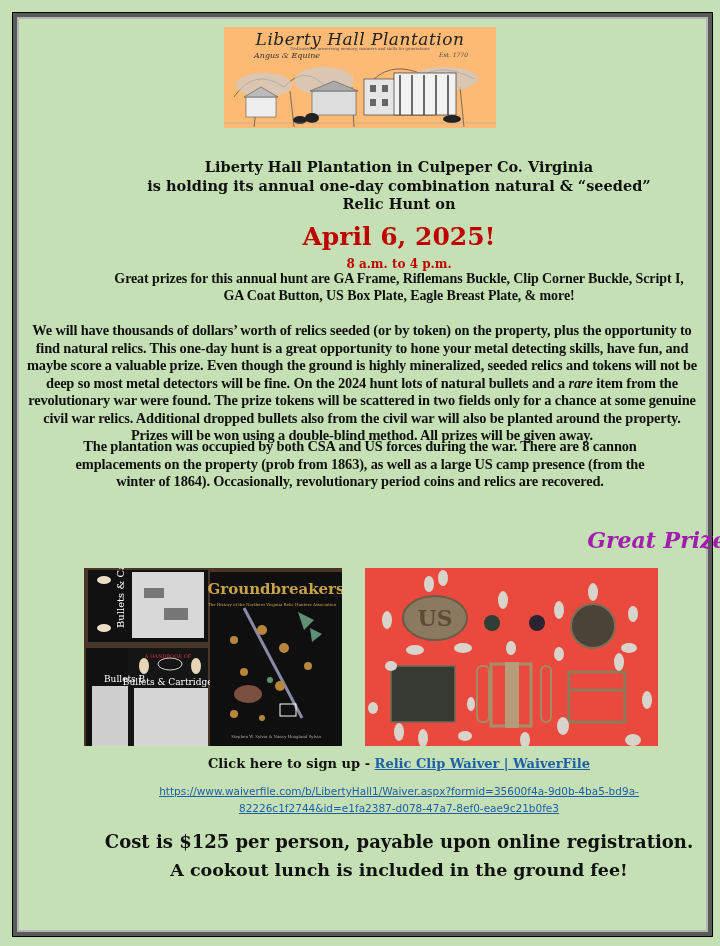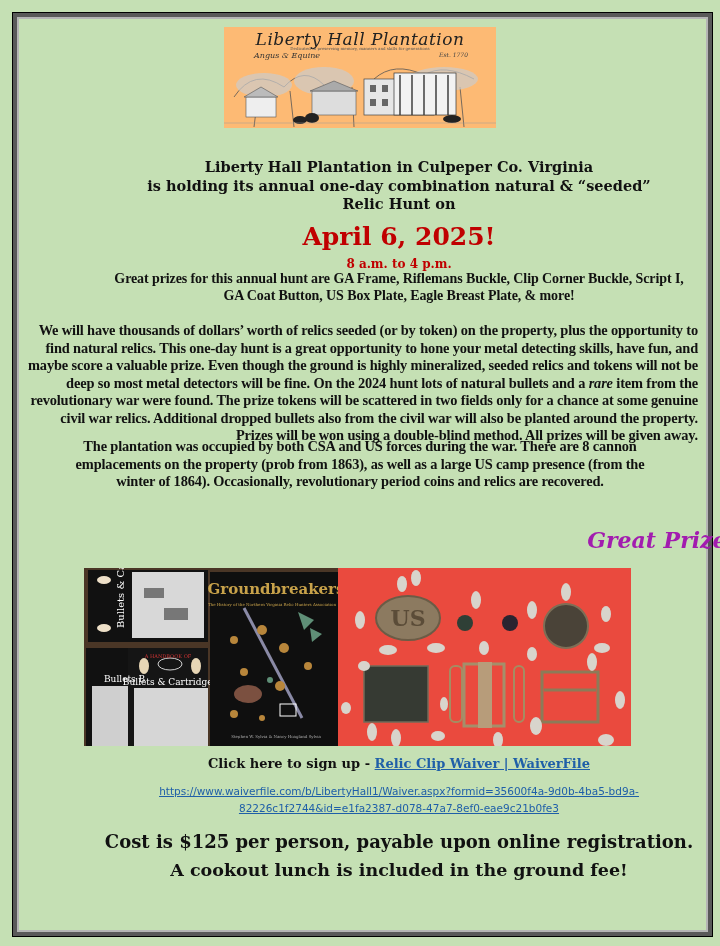--- a/index.html
+++ b/index.html
@@ -46,34 +46,34 @@
 
   .center { position: absolute; left: 20px; width: 680px; text-align: center; padding-left: 39px; }
   .intro { top: 158px; font-weight: bold; font-size: 14.5px; line-height: 18.5px; }
   .date { top: 222px; color: #c00000; font-weight: bold; font-size: 25px; line-height: 30px; }
   .hours { top: 257px; color: #c00000; font-weight: bold; font-size: 12px; }
   .prizes-line {
     top: 270px; font-family: "Liberation Serif", serif; font-weight: bold;
     font-size: 14px; line-height: 17px; letter-spacing: -0.1px;
   }
   .para {
-    position: absolute; left: 26px; width: 672px; text-align: right;
+    position: absolute; left: 26px; width: 672px; text-align: center;
     font-family: "Liberation Serif", serif; font-weight: bold; font-size: 14.4px;
     line-height: 17.5px; letter-spacing: -0.15px;
   }
   .para1 { top: 322px; }
   .para2 { top: 438px; text-align: center; left: 22px; width: 676px; }
   .heading-prizes {
     top: 527px; color: #a21caf; font-style: italic; font-weight: bold; font-size: 22px;
     font-family: "DejaVu Serif", serif;
     text-align: right;
   }
   .photo { position: absolute; top: 568px; height: 178px; overflow: hidden; }
   .photo-left { left: 84px; width: 258px; background: #3d2e22; }
-  .photo-right { left: 338px; width: 293px; background: #8b5cf6; }
+  .photo-right { left: 365px; width: 293px; background: #8b5cf6; }
   .signup { top: 756px; font-weight: bold; font-size: 13px; }
   .signup a { color: #1f5fa8; text-decoration: underline; }
   .url {
     top: 783px; font-family: "DejaVu Sans", sans-serif; font-size: 10.5px; line-height: 17px;
     color: #1f5fa8; text-decoration: underline;
   }
   .url span { text-decoration: underline; }
   .cost { top: 831px; font-weight: bold; font-size: 18px; }
   .lunch { top: 860px; font-weight: bold; font-size: 17.5px; }
 </style>

